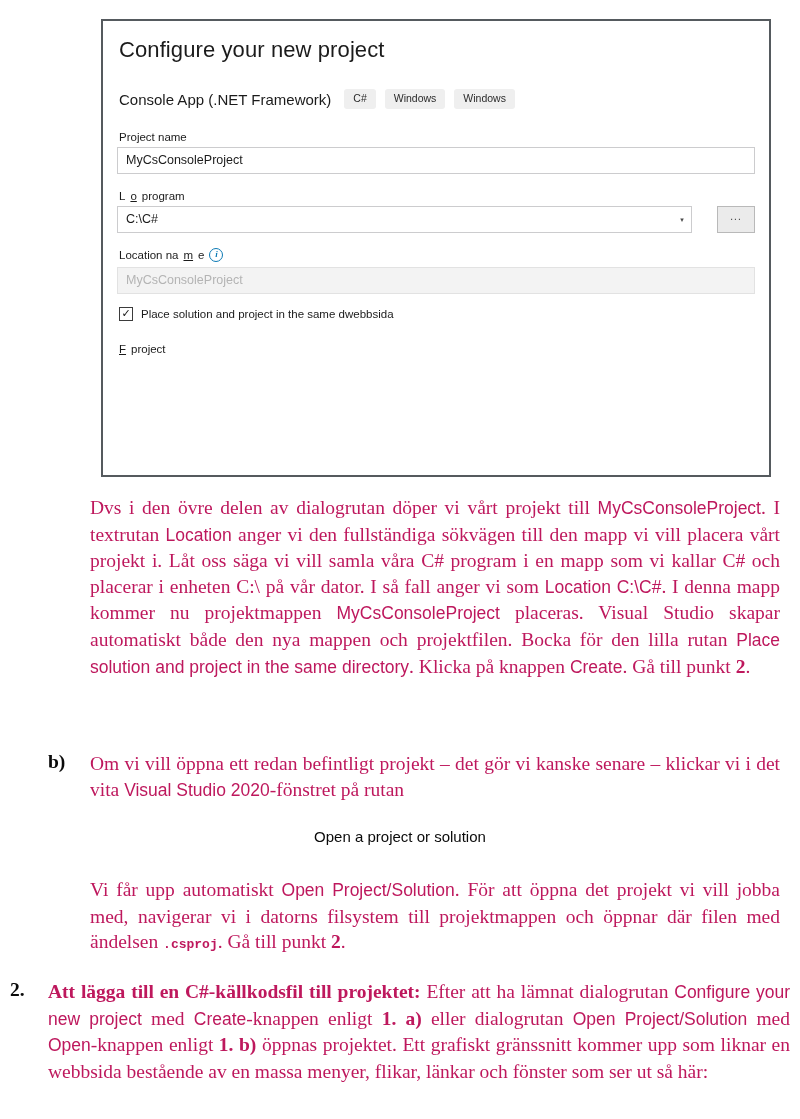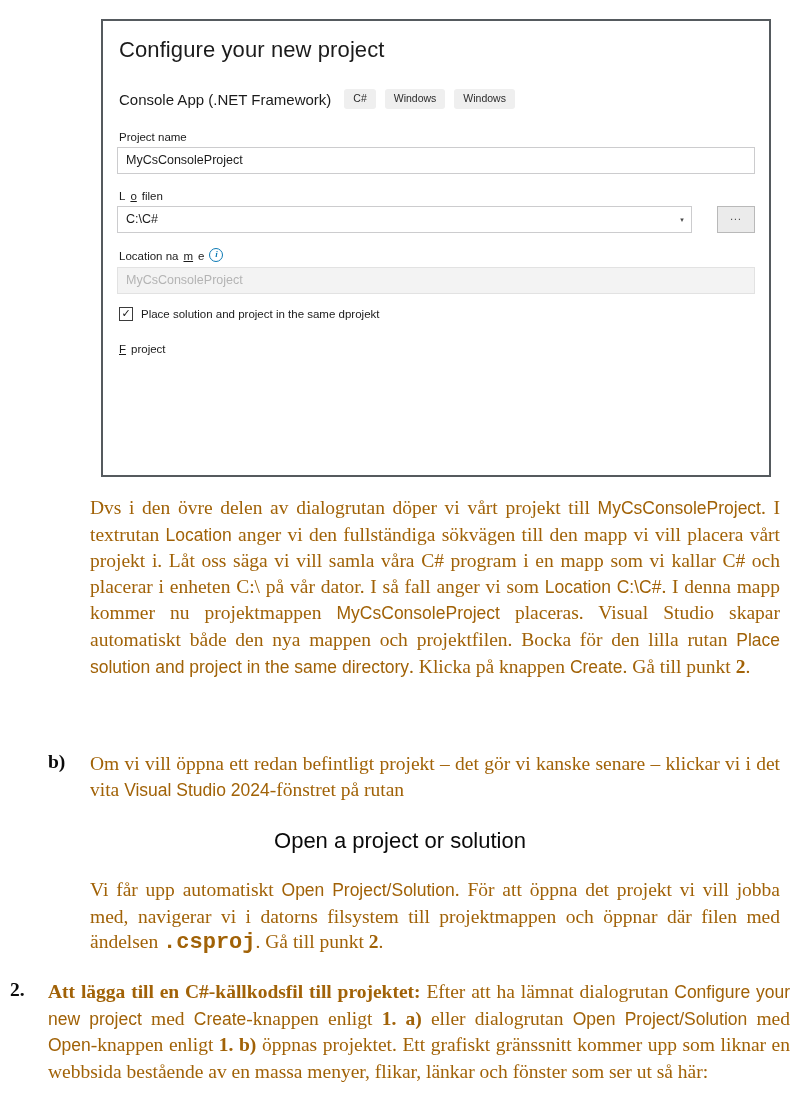--- a/index.html
+++ b/index.html
@@ -63,21 +63,21 @@
     line-height: 1;
     white-space: nowrap;
   }
 
   .vs-field { margin-bottom: 4px; }
   .vs-label {
     font-size: 11.5px;
     color: #1b1b1b;
     margin: 0 0 4px 2px;
     display: flex;
-    align-items: center;
+    align-items: flex-start;
     gap: 5px;
   }
   .vs-label .u { text-decoration: underline; }
   .info-icon {
     display: inline-block;
     width: 12px;
     height: 12px;
     border: 1.3px solid #0c7ab5;
     border-radius: 50%;
     color: #0c7ab5;
@@ -189,39 +189,39 @@
     width: 800px;
   }
   p.body {
     position: absolute;
     margin: 0;
     font-family: "Liberation Serif", serif;
     font-size: 19.5px;
     line-height: 25.6px;
     text-align: justify;
     text-justify: inter-word;
-    color: #a16207;
+    color: #be185d;
   }
   .ui { font-family: "Liberation Sans", sans-serif; font-size: 17.5px; }
-  .mono { font-family: "Liberation Mono", monospace; font-size: 22px; font-weight: bold; }
+  .mono { font-family: "Liberation Mono", monospace; font-size: 13px; font-weight: bold; }
   .b { font-weight: bold; }
 
   .item-marker {
     position: absolute;
     font-family: "Liberation Serif", serif;
     font-weight: bold;
     font-size: 19.5px;
     color: #0a0a0a;
   }
   .centered-line {
     position: absolute;
     width: 800px;
     text-align: center;
     font-family: "Liberation Sans", sans-serif;
-    font-size: 22px;
+    font-size: 15px;
     color: #0a0a0a;
   }
 </style>
 </head>
 <body>
 
 <div class="vs-dialog">
   <div class="vs-inner">
 
     <div class="vs-title">Configure your new project</div>
@@ -239,21 +239,21 @@
       </div>
       <div class="vs-input">
         <span>MyCsConsoleProject</span>
       </div>
     </div>
 
     <div class="vs-field" style="margin-top:16px;">
       <div class="vs-label">
         <span>L</span>
           <span class="u">o</span>
-          <span>filen</span>
+          <span>program</span>
       </div>
       <div class="vs-row">
         <div class="vs-combo">
           <span class="val">C:\C#</span>
           <span class="caret">▾</span>
         </div>
         <div class="vs-browse">...</div>
       </div>
     </div>
 
@@ -264,39 +264,39 @@
           <span>e</span>
         <span class="info-icon">i</span>
       </div>
       <div class="vs-input disabled">
         <span>MyCsConsoleProject</span>
       </div>
     </div>
 
     <div class="vs-check-row">
       <span class="vs-checkbox">✓</span>
-      <span class="vs-check-label"><span>Place solution and project in the same </span><span class="u">d</span><span>projekt</span></span>
+      <span class="vs-check-label"><span>Place solution and project in the same </span><span class="u">d</span><span>webbsida</span></span>
     </div>
 
     <div class="vs-field" style="margin-top:22px;">
       <div class="vs-label">
         <span class="u">F</span>
           <span>project</span>
       </div>
     </div>
 
   </div>
 </div>
 
 <div class="doc">
 
   <p class="body" style="left:90px; top:495px; width:690px;"><span>Dvs i den övre delen av dialogrutan döper vi vårt projekt till </span><span class="ui">MyCsConsoleProject</span><span>. I textrutan </span><span class="ui">Location</span><span> anger vi den fullständiga sökvägen till den mapp vi vill placera vårt projekt i. Låt oss säga vi vill samla våra C# program i en mapp som vi kallar C# och placerar i enheten C:\ på vår dator. I så fall anger vi som </span><span class="ui">Location C:\C#</span><span>. I denna mapp kommer nu projektmappen </span><span class="ui">MyCsConsoleProject</span><span> placeras. Visual Studio skapar automatiskt både den nya mappen och projektfilen. Bocka för den lilla rutan </span><span class="ui">Place solution and project in the same directory</span><span>. Klicka på knappen </span><span class="ui">Create</span><span>. Gå till punkt </span><span class="b">2</span><span>.</span></p>
 
   <span class="item-marker" style="left:48px; top:751px;">b)</span>
-  <p class="body" style="left:90px; top:751px; width:690px;"><span>Om vi vill öppna ett redan befintligt projekt – det gör vi kanske senare – klickar vi i det vita </span><span class="ui">Visual Studio 2024</span><span>-fönstret på rutan</span></p>
+  <p class="body" style="left:90px; top:751px; width:690px;"><span>Om vi vill öppna ett redan befintligt projekt – det gör vi kanske senare – klickar vi i det vita </span><span class="ui">Visual Studio 2020</span><span>-fönstret på rutan</span></p>
 
   <div class="centered-line" style="top:828px;">Open a project or solution</div>
 
   <p class="body" style="left:90px; top:877px; width:690px;"><span>Vi får upp automatiskt </span><span class="ui">Open Project/Solution</span><span>. För att öppna det projekt vi vill jobba med, navigerar vi i datorns filsystem till projektmappen och öppnar där filen med ändelsen </span><span class="mono">.csproj</span><span>. Gå till punkt </span><span class="b">2</span><span>.</span></p>
 
   <span class="item-marker" style="left:10px; top:979px;">2.</span>
   <p class="body" style="left:48px; top:979px; width:742px;"><span class="b">Att lägga till en C#-källkodsfil till projektet:</span><span> Efter att ha lämnat dialogrutan </span><span class="ui">Configure your new project</span><span> med </span><span class="ui">Create</span><span>-knappen enligt </span><span class="b">1. a)</span><span> eller dialogrutan </span><span class="ui">Open Project/Solution</span><span> med </span><span class="ui">Open</span><span>-knappen enligt </span><span class="b">1. b)</span><span> öppnas projektet. Ett grafiskt gränssnitt kommer upp som liknar en webbsida bestående av en massa menyer, flikar, länkar och fönster som ser ut så här:</span></p>
 
 </div>
 

